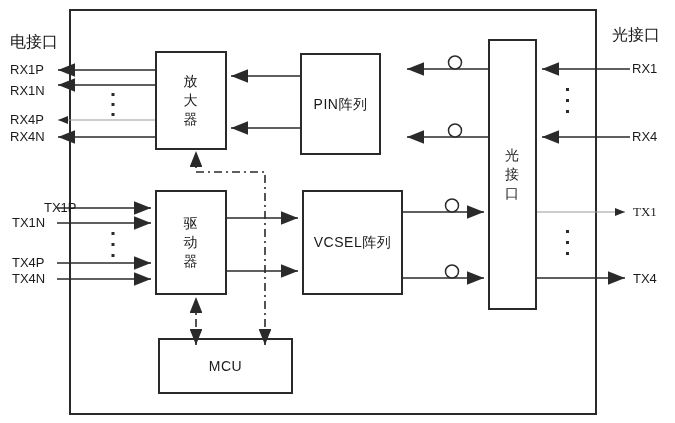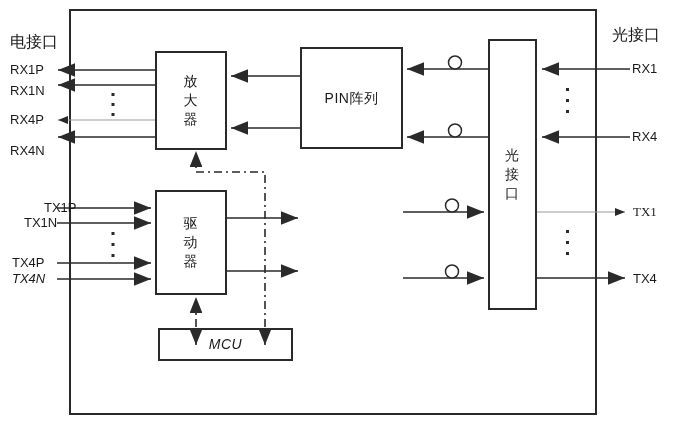--- a/index.html
+++ b/index.html
@@ -37,25 +37,25 @@
   .block .blabel {
     font-size: 14px;
     line-height: 1.35;
     text-align: center;
     white-space: pre-line;
     color: #1a1a1a;
     letter-spacing: 1px;
   }
   .block .blabel.horiz { letter-spacing: 0.5px; }
   .blk-amp   { left:155px; top:51px;  width:72px;  height:99px; }
-  .blk-pin   { left:300px; top:47px;  width:103px; height:102px; }
+  .blk-pin   { left:300px; top:53px;  width:81px; height:102px; }
   .blk-drv   { left:155px; top:190px; width:72px;  height:105px; }
   .blk-vcsel { left:302px; top:190px; width:101px; height:105px; }
   .blk-opt   { left:488px; top:39px;  width:49px;  height:271px; }
-  .blk-mcu   { left:158px; top:328px; width:135px; height:33px;font-style:italic; }
+  .blk-mcu   { left:158px; top:338px; width:135px; height:56px; }
   .wires {
     position: absolute;
     left: 0; top: 0;
     width: 675px; height: 423px;
     z-index: 3;
   }
   .lbl {
     position: absolute;
     font-size: 13px;
     line-height: 15px;
@@ -77,20 +77,23 @@
 大
 器</span>
   </div>
   <div class="block blk-pin">
     <span class="blabel horiz">PIN阵列</span>
   </div>
   <div class="block blk-drv">
     <span class="blabel">驱
 动
 器</span>
+  </div>
+  <div class="block blk-vcsel">
+    <span class="blabel horiz">VCSEL阵列</span>
   </div>
   <div class="block blk-opt">
     <span class="blabel">光
 接
 口</span>
   </div>
   <div class="block blk-mcu">
     <span class="blabel horiz">MCU</span>
   </div>
 
@@ -172,26 +175,26 @@
       <rect x="566" y="252" width="3" height="3"></rect>
     </g>
   </svg>
 
   <div class="lbl section" style="left:10px; top:34px;">电接口</div>
   <div class="lbl section" style="left:612px; top:27px;">光接口</div>
 
   <div class="lbl" style="left:10px; top:62px;">RX1P</div>
   <div class="lbl" style="left:10px; top:83px;">RX1N</div>
   <div class="lbl" style="left:10px; top:112px;text-align:right;">RX4P</div>
-  <div class="lbl" style="left:10px; top:129px;margin-top:14px;">RX4N</div>
+  <div class="lbl" style="left:10px; top:129px;">RX4N</div>
 
   <div class="lbl" style="left:12px; top:200px;margin-left:32px;">TX1P</div>
-  <div class="lbl" style="left:24px; top:215px;">TX1N</div>
+  <div class="lbl" style="left:12px; top:215px;">TX1N</div>
   <div class="lbl" style="left:12px; top:255px;">TX4P</div>
-  <div class="lbl" style="left:12px; top:271px;font-style:italic;">TX4N</div>
+  <div class="lbl" style="left:12px; top:271px;">TX4N</div>
 
   <div class="lbl" style="left:632px; top:61px;">RX1</div>
   <div class="lbl" style="left:632px; top:129px;">RX4</div>
 
   <div class="lbl" style="left:633px; top:204px;font-family:Liberation Serif, serif;">TX1</div>
   <div class="lbl" style="left:633px; top:271px;">TX4</div>
 
 </div>
 
 </body></html>

